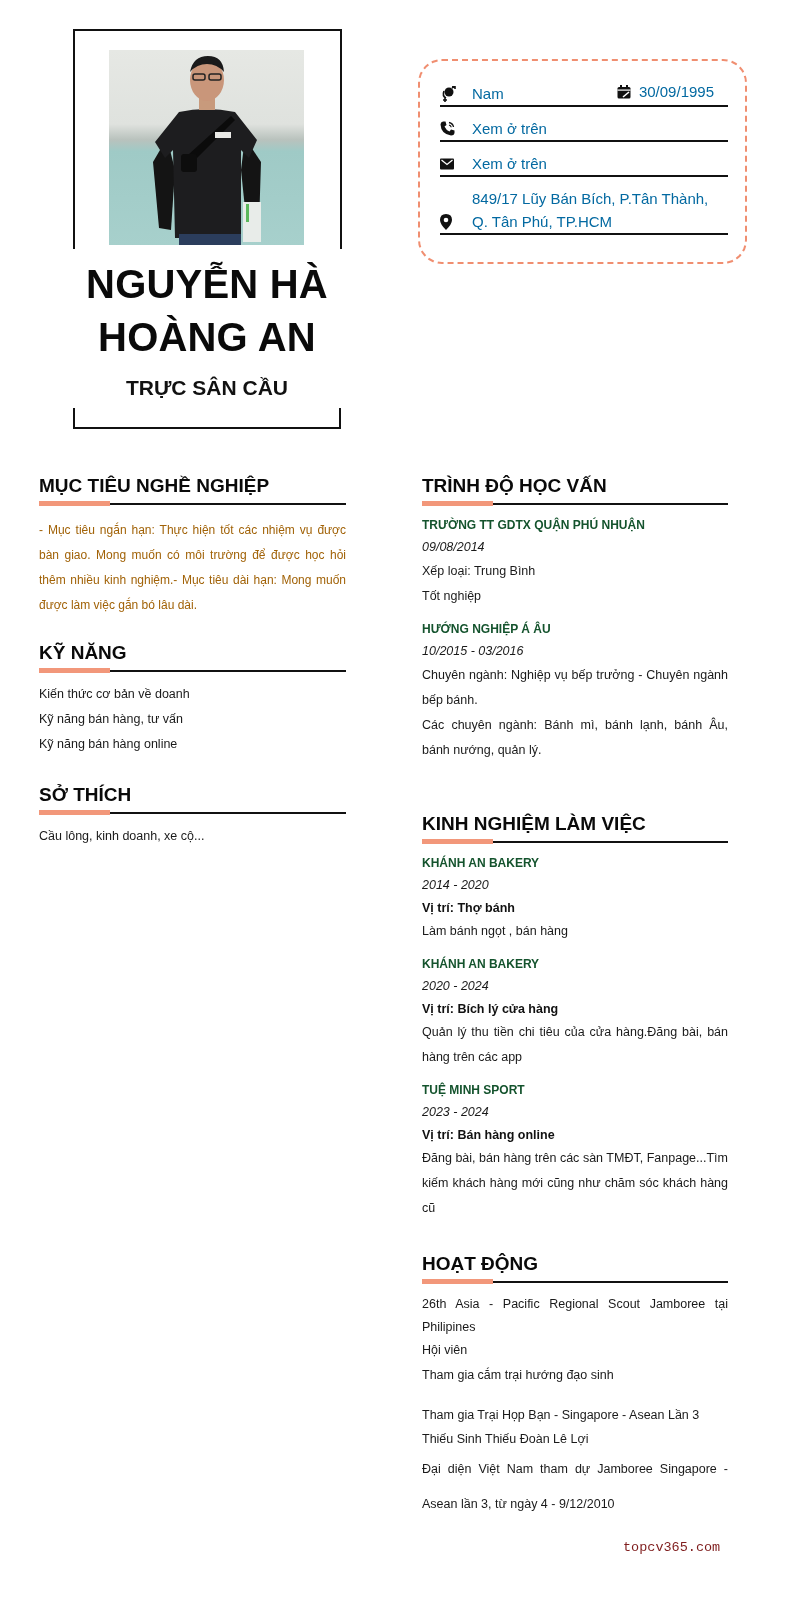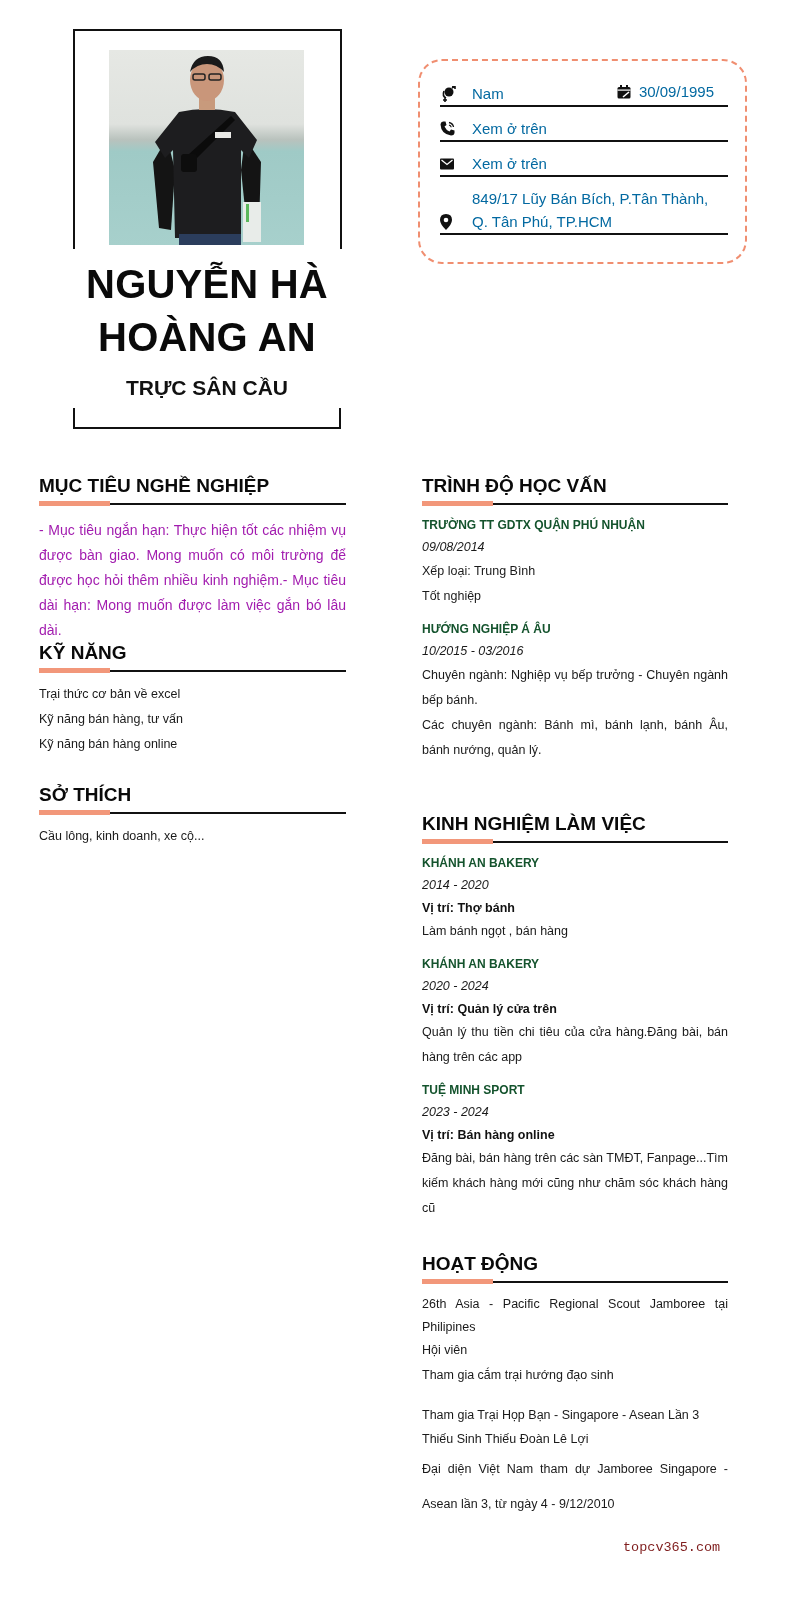--- a/index.html
+++ b/index.html
@@ -56,21 +56,21 @@
   .section { position: absolute; }
   .section-title {
     font-weight: 700; font-size: 19px; line-height: 24px; color: #0a0a0a;
   }
   .section-rule {
     position: relative; height: 2px; background: #111; margin-top: 5px; margin-bottom: 10px;
   }
   .section-rule .accent {
     position: absolute; left: 0; top: -2px; width: 71px; height: 5px; background: #f2977a;
   }
-  .para { font-size: 14px; line-height: 25px; color: #a21caf; text-align: justify; margin-top: 13px; }
+  .para { font-size: 12px; line-height: 25px; color: #a16207; text-align: justify; margin-top: 13px; }
   .line { font-size: 12.5px; line-height: 25px; color: #1a1a1a; }
   .entry { margin-bottom: 10px; }
   .entry-title { font-weight: 700; font-size: 12px; line-height: 20px; color: #14532d; }
   .entry-date { font-style: italic; font-size: 12.5px; line-height: 24px; color: #1a1a1a; }
   .entry-role { font-weight: 700; font-size: 12.5px; line-height: 22px; color: #111; }
   .entry-text { font-size: 12.5px; line-height: 25px; color: #1a1a1a; text-align: justify; }
   .act-line { font-size: 12.5px; line-height: 22.5px; color: #1a1a1a; text-align: justify; }
   .act-gap { height: 16px; }
 
   .left-col { left: 39px; width: 307px; }
@@ -178,21 +178,21 @@
       <span class="accent"></span>
     </div>
   <div class="para">- Mục tiêu ngắn hạn: Thực hiện tốt các nhiệm vụ được bàn giao. Mong muốn có môi trường để được học hỏi thêm nhiều kinh nghiệm.- Mục tiêu dài hạn: Mong muốn được làm việc gắn bó lâu dài.</div>
 </div>
 
 <div class="section left-col" style="top:641px;">
   <div class="section-title">KỸ NĂNG</div>
   <div class="section-rule">
       <span class="accent"></span>
     </div>
-  <div class="line">Trại thức cơ bản về excel</div>
+  <div class="line">Kiến thức cơ bản về doanh</div>
   <div class="line">Kỹ năng bán hàng, tư vấn</div>
   <div class="line">Kỹ năng bán hàng online</div>
 </div>
 
 <div class="section left-col" style="top:783px;">
   <div class="section-title">SỞ THÍCH</div>
   <div class="section-rule">
       <span class="accent"></span>
     </div>
   <div class="line">Cầu lông, kinh doanh, xe cộ...</div>
@@ -228,21 +228,21 @@
   <div class="entry">
     <div class="entry-title">KHÁNH AN BAKERY</div>
     <div class="entry-date">2014 - 2020</div>
     <div class="entry-role">Vị trí: Thợ bánh</div>
     <div class="entry-text">Làm bánh ngọt , bán hàng</div>
   </div>
 
   <div class="entry">
     <div class="entry-title">KHÁNH AN BAKERY</div>
     <div class="entry-date">2020 - 2024</div>
-    <div class="entry-role">Vị trí: Quản lý cửa trên</div>
+    <div class="entry-role">Vị trí: Bích lý cửa hàng</div>
     <div class="entry-text">Quản lý thu tiền chi tiêu của cửa hàng.Đăng bài, bán hàng trên các app</div>
   </div>
 
   <div class="entry">
     <div class="entry-title">TUỆ MINH SPORT</div>
     <div class="entry-date">2023 - 2024</div>
     <div class="entry-role">Vị trí: Bán hàng online</div>
     <div class="entry-text">Đăng bài, bán hàng trên các sàn TMĐT, Fanpage...Tìm kiếm khách hàng mới cũng như chăm sóc khách hàng cũ</div>
   </div>
 </div>

